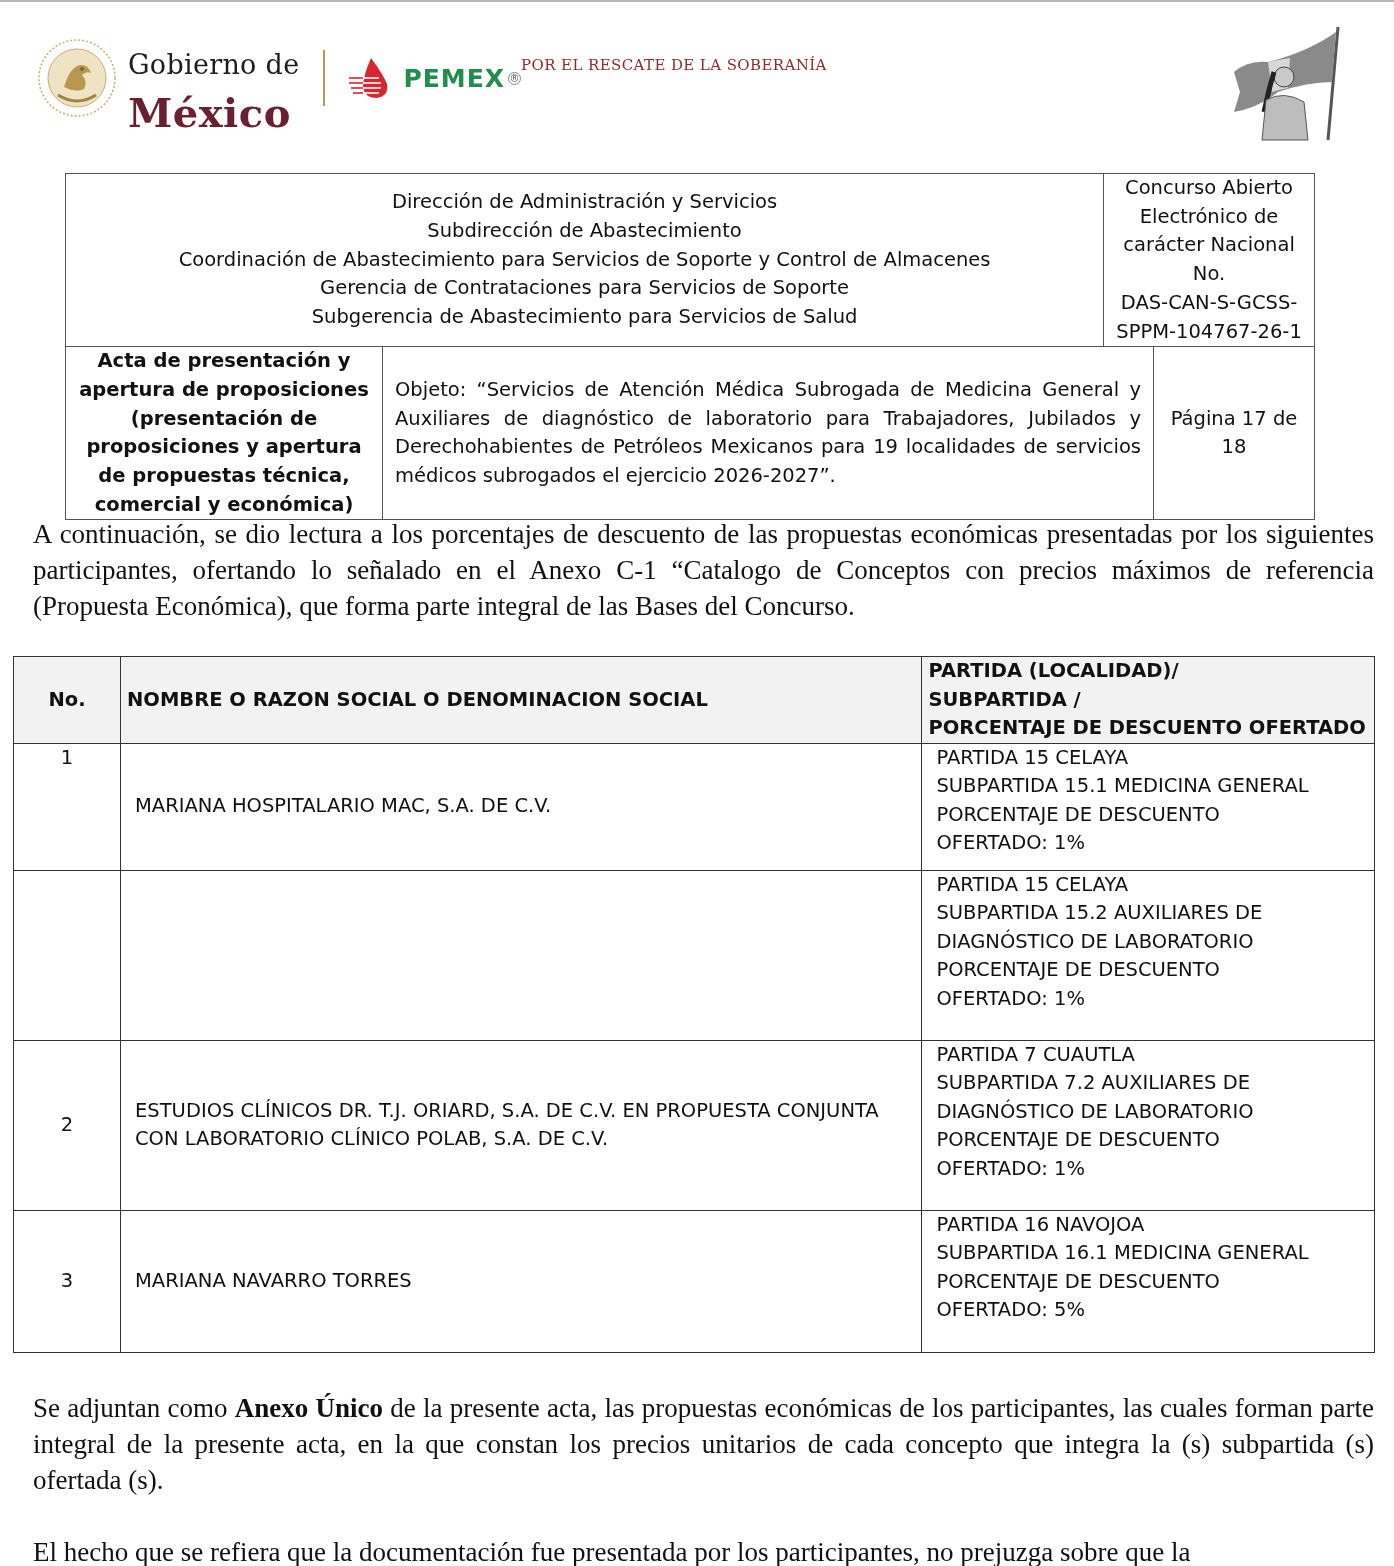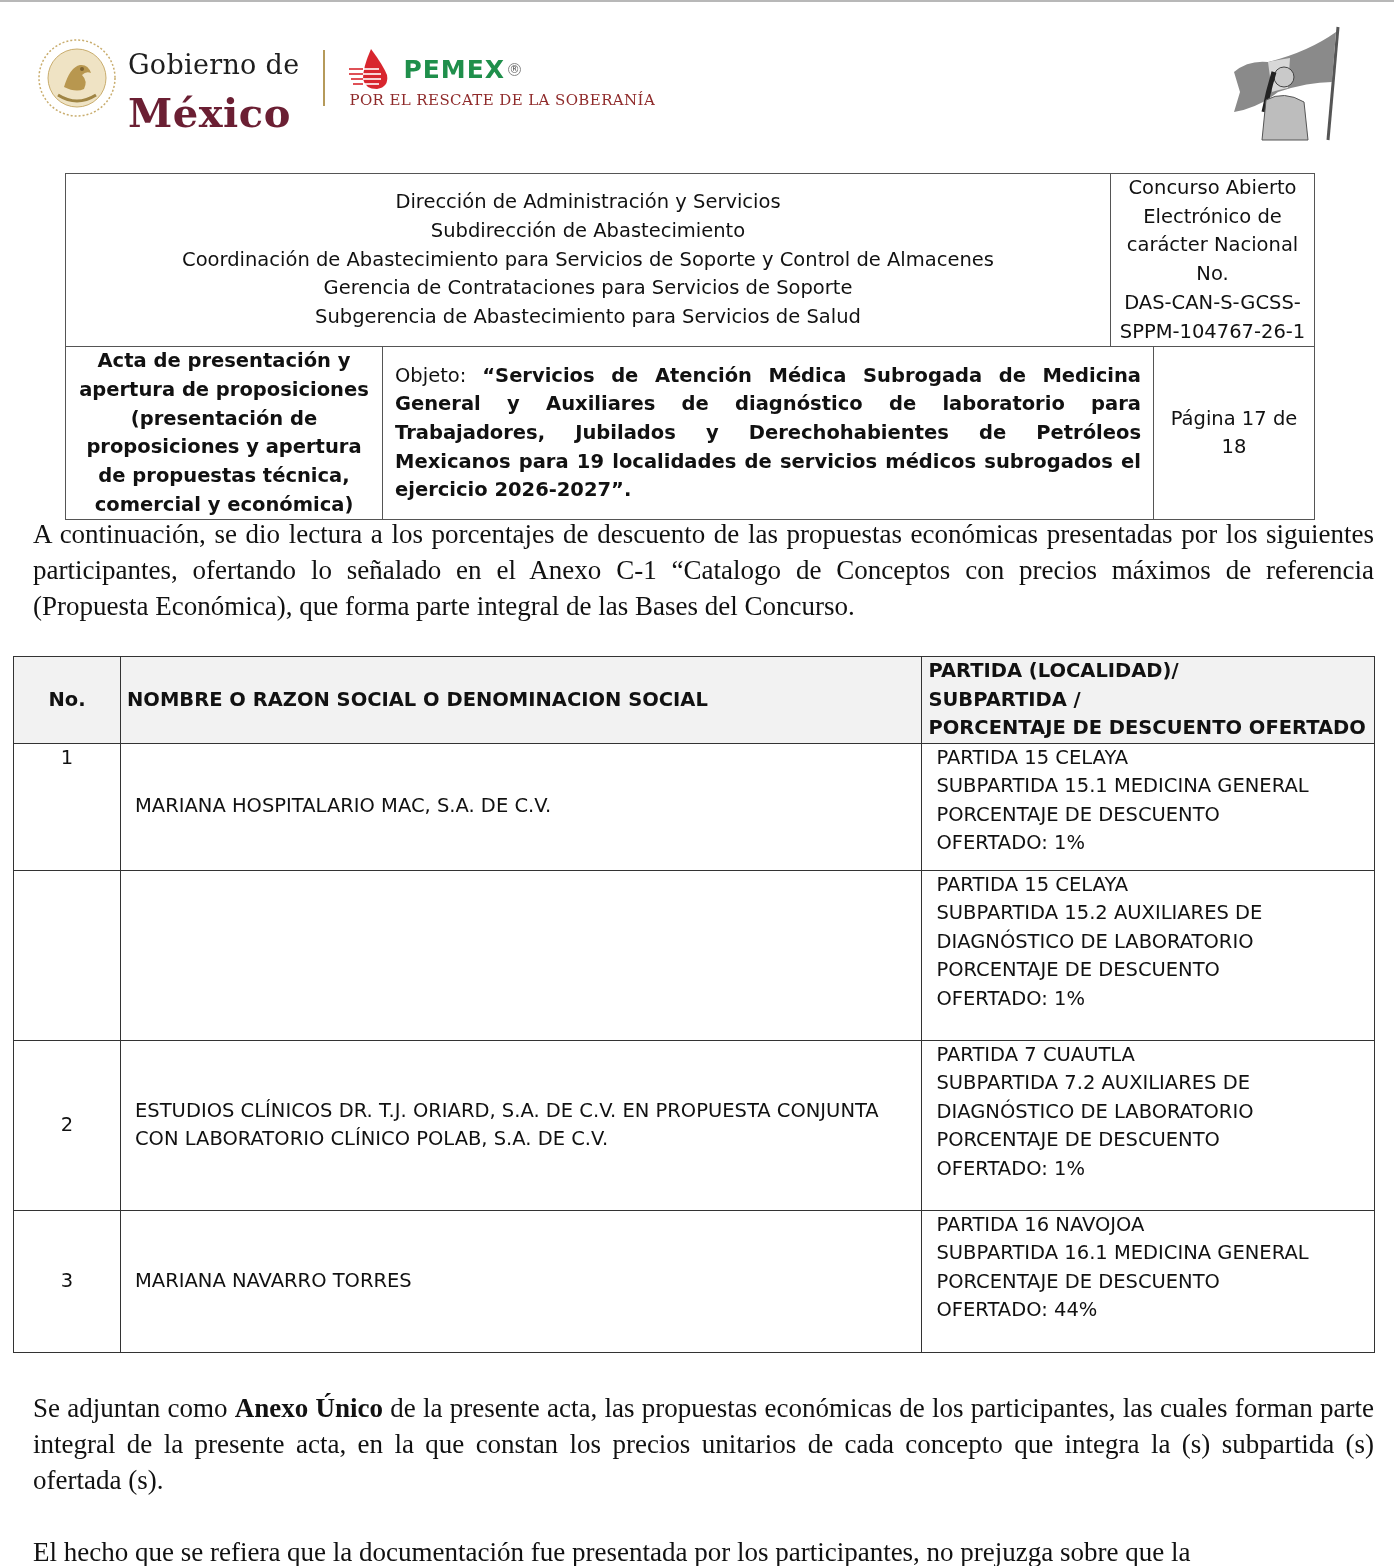--- a/index.html
+++ b/index.html
@@ -8,35 +8,35 @@
     font-family: "DejaVu Sans", sans-serif; color: #111;
     border-top: 2px solid #b8b8b8; box-sizing: border-box;
   }
   
   .logos { position: absolute; left: 36px; top: 36px; height: 80px; display: flex; align-items: center; }
   .seal { width: 82px; height: 82px; }
   .gob { margin-left: 10px; line-height: 1; }
   .gob .l1 { font-family: "DejaVu Serif", serif; font-size: 27px; color: #1e1e1e; letter-spacing: 0.3px; margin-top: 28px; }
   .gob .l2 { font-family: "DejaVu Serif", serif; font-size: 40px; font-weight: bold; color: #6b1f33; margin-top: 15px; letter-spacing: 0.5px; }
   .vsep { width: 2px; height: 56px; background: #b59a5a; margin: 0 24px 0 24px; }
-  .pemex { display: flex; flex-direction: column; }
+  .pemex { display: flex; flex-direction: row; }
   .pemex .top { display: flex; align-items: center; }
   .pemex .word { font-family: "DejaVu Sans", sans-serif; font-weight: bold; font-size: 25px; color: #1f8f4b; letter-spacing: 1px; margin-left: 4px; }
   .pemex .reg { font-size: 10px; color: #555; margin-left: 3px; border: 1px solid #888; border-radius: 50%; width: 11px; height: 11px; line-height: 11px; text-align: center; }
   .pemex .tag { font-family: "DejaVu Serif", serif; font-size: 15px; color: #8f2a2a; font-weight: normal; letter-spacing: 0.4px; margin-top: 0; }
   .heroine { position: absolute; left: 1228px; top: 20px; width: 120px; height: 120px; }
 
   
   table { border-collapse: collapse; }
   .hdr { position: absolute; left: 65px; top: 171px; width: 1250px; }
   .hdr td { border: 1.5px solid #555; font-size: 19.5px; line-height: 28.7px; text-align: center; vertical-align: middle; padding: 0 8px; }
   .hdr .dept { height: 143px; }
   .hdr .bold { font-weight: bold; }
   .hdr .objeto { text-align: justify; text-align-last: left; padding: 0 12px; }
-  .hdr .objeto b { font-weight: bold; }
+  .hdr .objeto b { font-weight: normal; }
 
   
   .para { position: absolute; left: 33px; width: 1341px; font-size: 27px; line-height: 36px; text-align: justify; font-family: Liberation Serif, serif; }
   .p1 { top: 514px; }
   .p2 { top: 1388px; }
   .p3 { top: 1532px; }
   .para b { font-weight: bold; }
 
   
   .main { position: absolute; left: 13px; top: 654px; width: 1362px; }
@@ -177,21 +177,21 @@
         <span class="line">OFERTADO: 1%</span>
       </td>
     </tr>
     <tr class="r4">
       <td class="c-no">3</td>
       <td class="c-name">MARIANA NAVARRO TORRES</td>
       <td class="c-part">
         <span class="line">PARTIDA 16 NAVOJOA</span>
         <span class="line">SUBPARTIDA 16.1 MEDICINA GENERAL</span>
         <span class="line">PORCENTAJE DE DESCUENTO</span>
-        <span class="line">OFERTADO: 44%</span>
+        <span class="line">OFERTADO: 5%</span>
       </td>
     </tr>
   </tbody>
 </table>
 
 <div class="para p2"><span>Se adjuntan como </span><b>Anexo Único</b><span> de la presente acta, las propuestas económicas de los participantes, las cuales forman parte integral de la presente acta, en la que constan los precios unitarios de cada concepto que integra la (s) subpartida (s) ofertada (s).</span></div>
 
 <div class="para p3">El hecho que se refiera que la documentación fue presentada por los participantes, no prejuzga sobre que la</div>
 
 </body></html>

